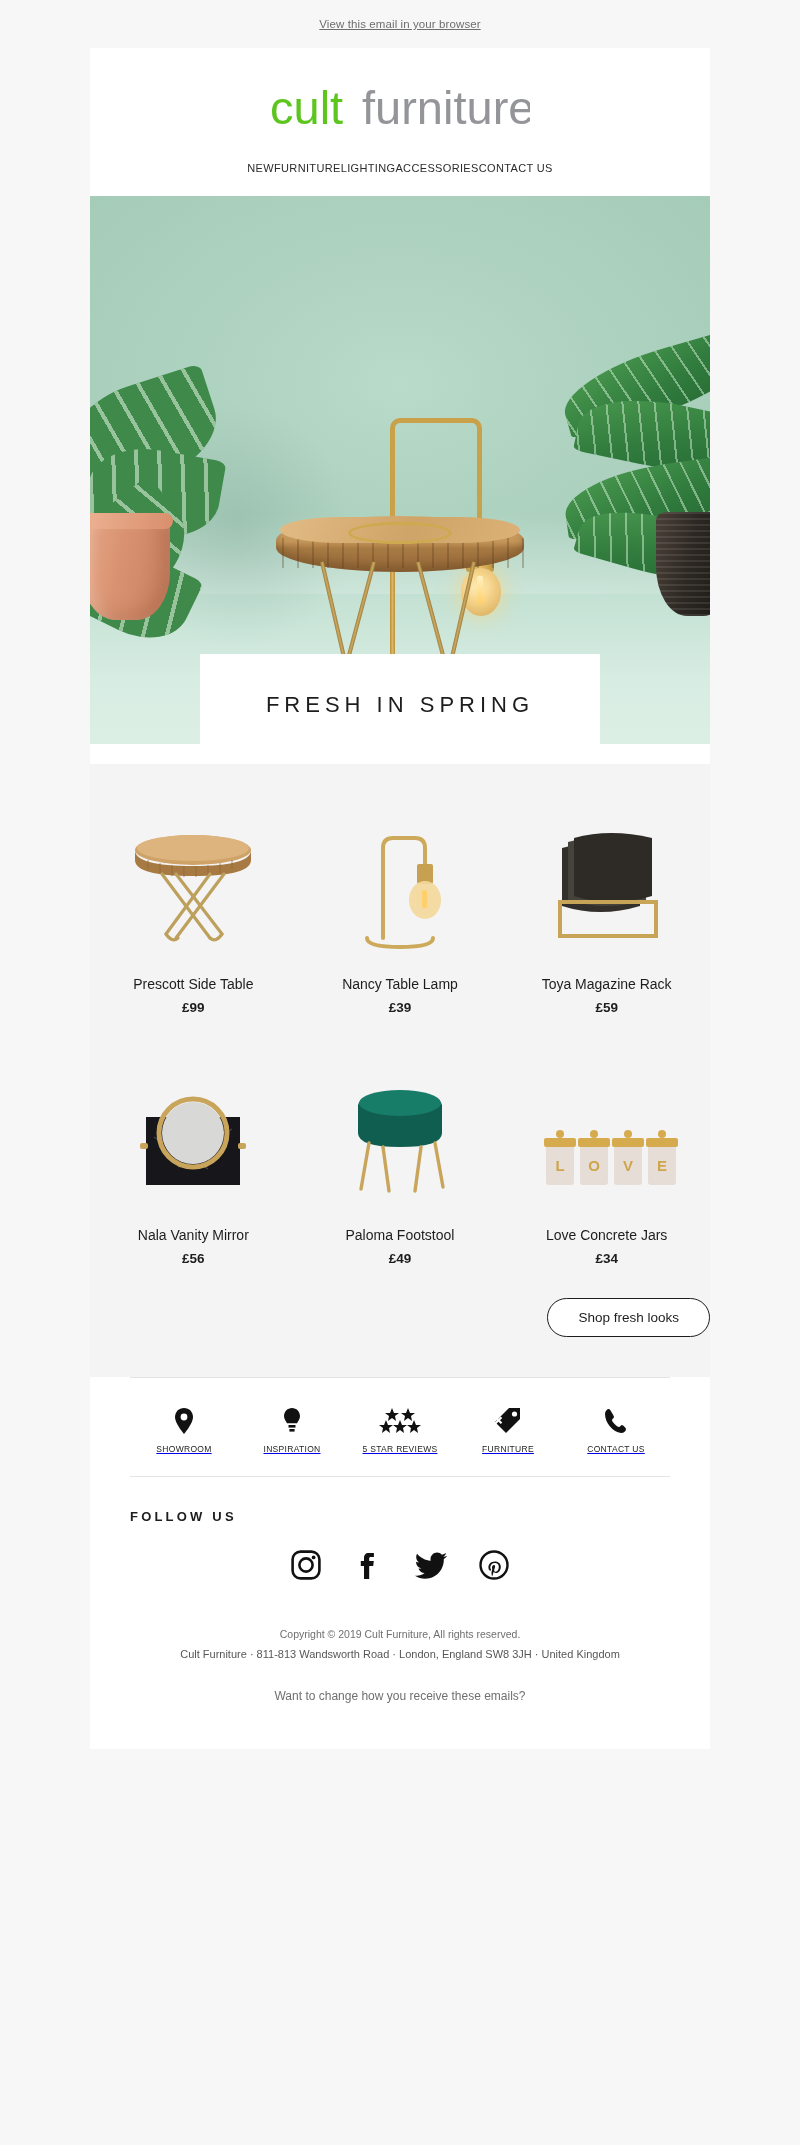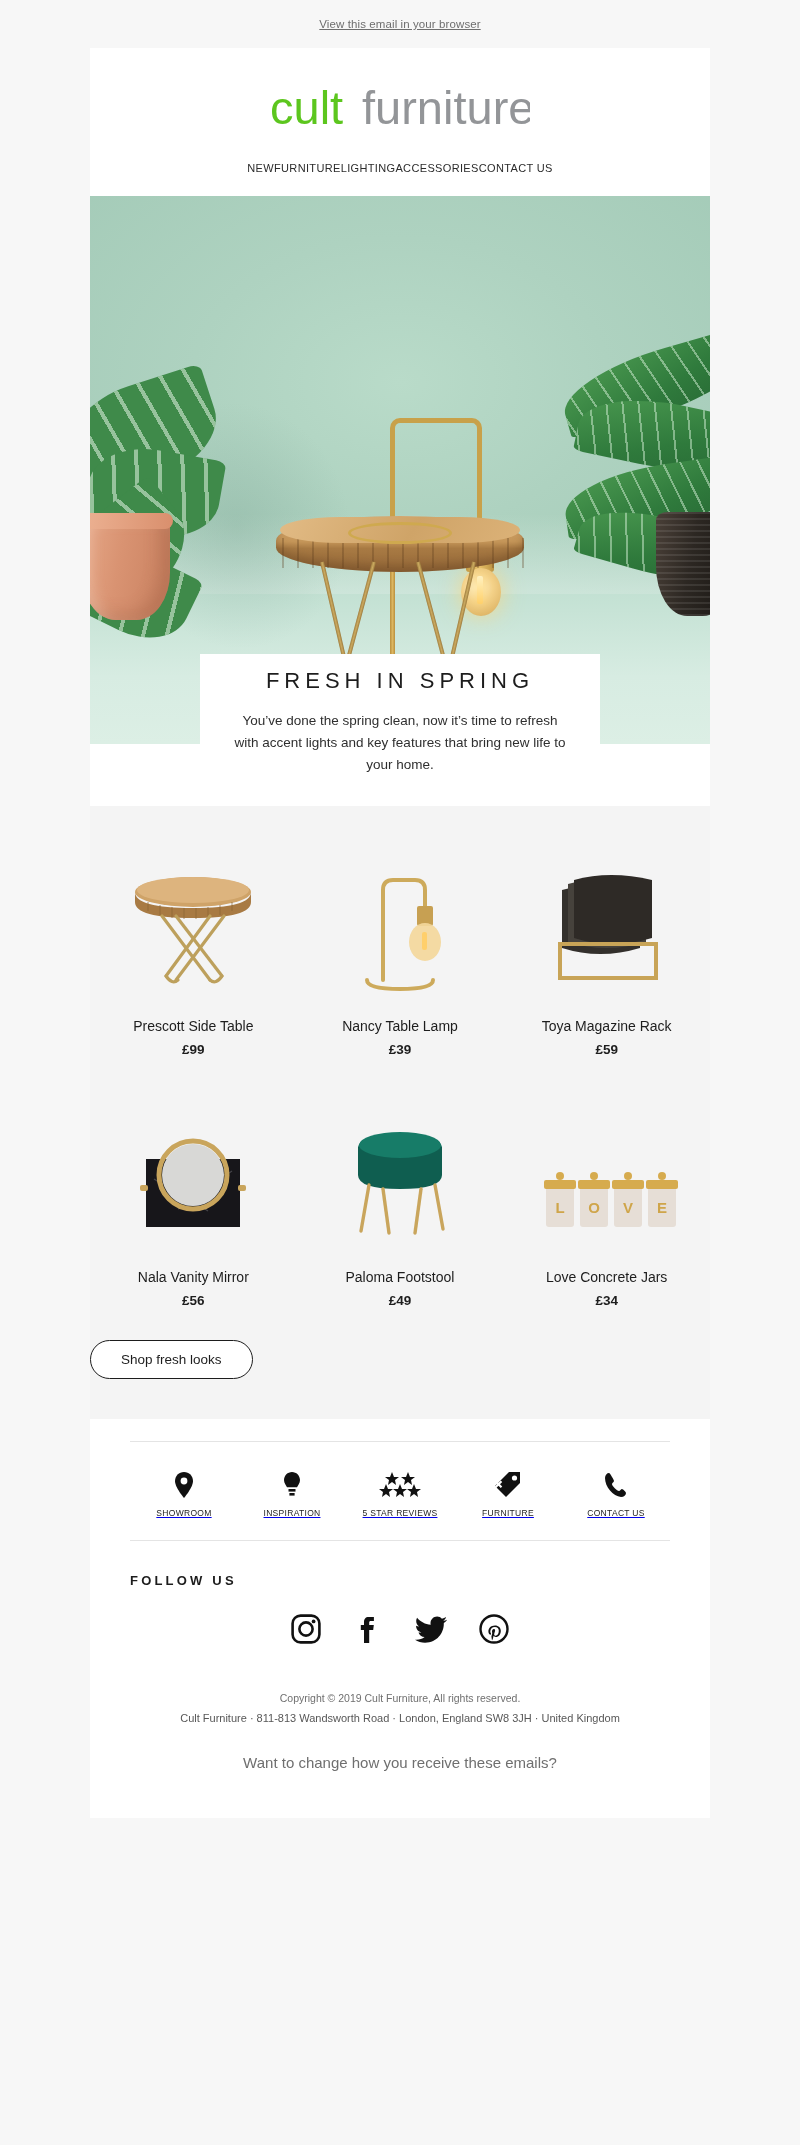--- a/index.html
+++ b/index.html
@@ -186,21 +186,21 @@
     position:absolute; left:72px; top:6px; width:104px; height:22px;
     border:3px solid #cfa94f; border-radius:50%;
   }
 
   
   .headline-card {
     position: relative;
     width: 400px;
     margin: -90px auto 0;
     background: #fff;
-    padding: 14px 30px 30px;
+    padding: 38px 30px 30px;
     text-align: center;
     z-index: 3;
   }
   .headline {
     font-size: 22px;
     letter-spacing: 5px;
     color: #1d1d1d;
     font-weight: 400;
     margin-bottom: 16px;
   }
@@ -215,49 +215,49 @@
   .prow { display: flex; }
   .pcell { width: 33.3333%; padding: 8px 10px 26px; text-align:center; }
   .pimg {
     height: 160px;
     display:flex; align-items:flex-end; justify-content:center;
     margin-bottom: 18px;
   }
   .pname { font-size: 14px; color:#1d1d1d; margin-bottom: 8px; }
   .pprice { font-size: 13.5px; font-weight: bold; color:#1d1d1d; }
 
-  .cta-wrap { background:#f4f4f4; text-align:left; padding: 6px 0 40px; }
+  .cta-wrap { background:#f4f4f4; text-align:right; padding: 6px 0 40px; }
   .cta {
     display:inline-block;
     border:1px solid #1d1d1d;
     border-radius: 22px;
     padding: 11px 30px;
     font-size: 13.5px;
     color:#1d1d1d;
     text-decoration:none;
     background:#fff;
   }
 
   
-  .footer { background:#fff; padding: 0 40px; margin-top: 22px; }
+  .footer { background:#fff; padding: 0 40px; }
   .rule { height:1px; background:#e4e4e4; }
   .iconrow { display:flex; padding: 26px 0 20px; }
   .iconcell { flex:1; text-align:center; }
   .iconcell .glyph { height: 34px; display:flex; align-items:center; justify-content:center; }
   .iconcell .lbl { font-size: 8.5px; letter-spacing:.3px; color:#1d1d1d; margin-top:8px; }
 
   .follow { padding: 32px 0 0; }
   .follow-title { font-size: 13px; font-weight:bold; letter-spacing: 3.2px; color:#1d1d1d; }
   .socials { display:flex; justify-content:center; gap: 32px; padding: 26px 0 30px; }
 
   .legal { text-align:center; padding: 14px 0 6px; }
   .legal .copy { font-size: 10.5px; color:#6f6f6f; margin-bottom: 8px; }
   .legal .addr { font-size: 11px; color:#575757; }
   .prefs { text-align:center; padding: 20px 0 42px; }
-  .prefs p { font-size: 15px; color:#6f6f6f; line-height:1.75; }
+  .prefs p { font-size: 12px; color:#6f6f6f; line-height:1.75; }
   .prefs a { color:#6f6f6f; text-decoration: underline; }
 </style>
 </head>
 <body>
 
 <div class="preheader">
   <a href="#">View this email in your browser</a>
 </div>
 
 <div class="email">
@@ -315,21 +315,20 @@
       <div class="brass-ring"></div>
       <div class="leg" style="left:44px;  top:46px; height:146px; transform:rotate(-13deg);"></div>
       <div class="leg" style="left:96px;  top:46px; height:146px; transform:rotate(15deg);"></div>
       <div class="leg" style="left:140px; top:46px; height:146px; transform:rotate(-15deg);"></div>
       <div class="leg" style="left:196px; top:46px; height:146px; transform:rotate(13deg);"></div>
     </div>
   </div>
 
   <div class="headline-card">
     <div class="headline">FRESH IN SPRING</div>
-    <div class="subcopy">You’ve done the spring clean, now it’s time to refresh with accent lights and key features that bring new life to your home.</div>
   </div>
 
   <div class="products">
 
     <div class="prow">
       <div class="pcell">
         <div class="pimg">
           <svg width="150" height="150" viewBox="0 0 150 150">
             <ellipse cx="75" cy="42" rx="58" ry="15" fill="#cfa368"></ellipse>
             <path d="M17 42 q0 16 58 16 q58 0 58 -16 l0 10 q0 16 -58 16 q-58 0 -58 -16 z" fill="#a87a43"></path>

